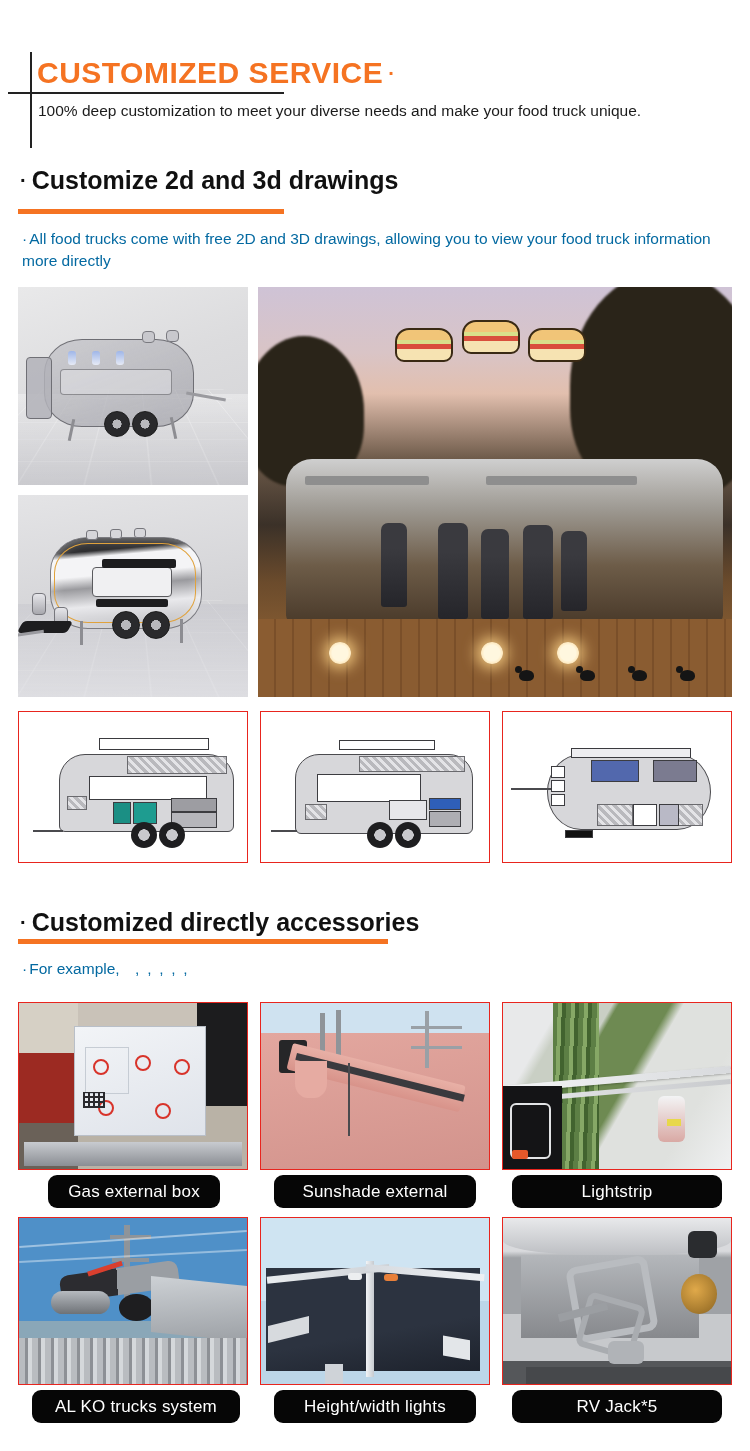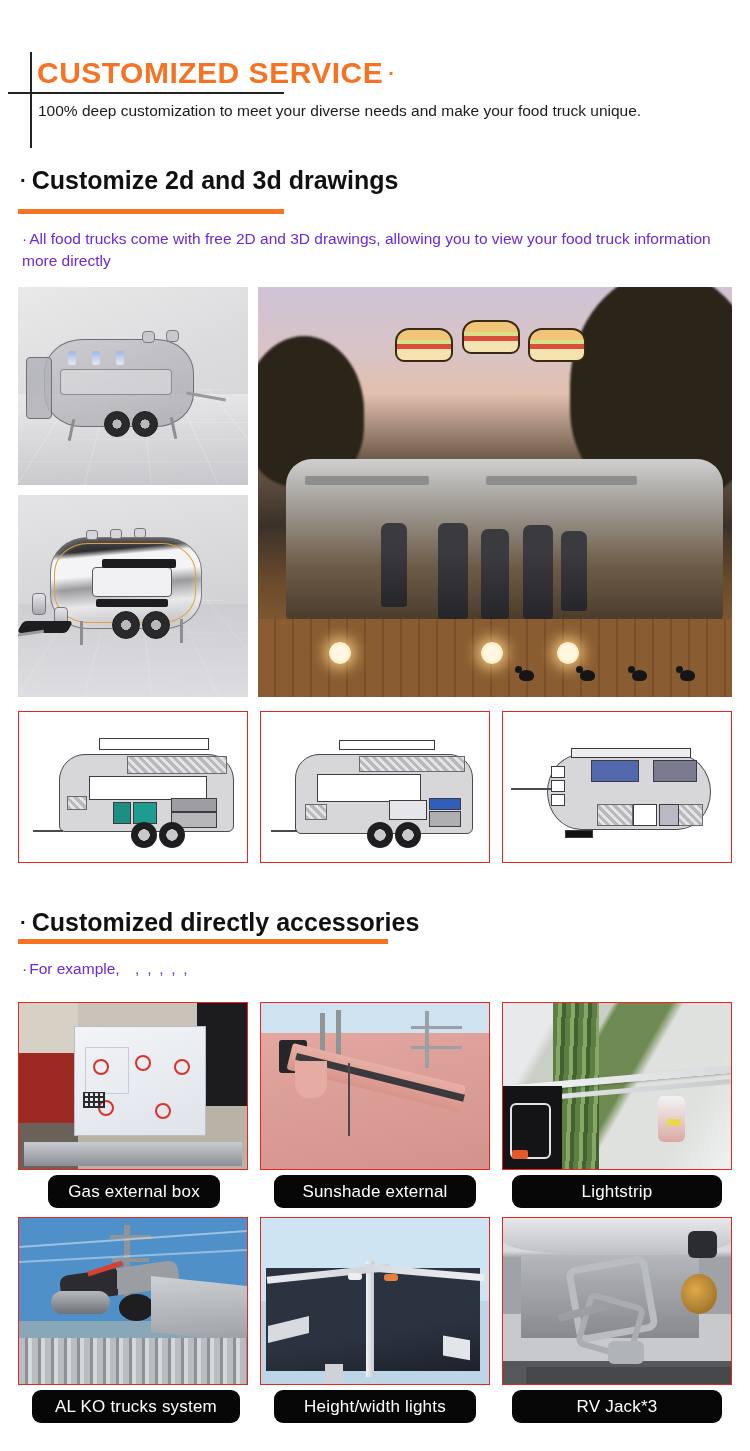--- a/index.html
+++ b/index.html
@@ -44,21 +44,21 @@
     display:inline-block;
     font-size:25px; font-weight:bold; color:#111;
     white-space:nowrap;
     padding-bottom:3px;
   }
   .sec-head .bullet { color:#111; font-size:20px; margin-right:5px; vertical-align:2px; }
   .sec-underline {
     position:absolute; height:5px; background:#F57322;
   }
   .sec-note {
-    font-size:15.5px; line-height:22px; color:#6d28d9;
+    font-size:15.5px; line-height:22px; color:#0369a1;
   }
   .sec-note .lead { margin-right:2px; }
 
   
   .tile { position:absolute; overflow:hidden; background:#ddd; }
   .tile.bordered { border:1.5px solid #E8251E; }
 
   
   .cad {
     background:linear-gradient(160deg,#e9e9ea 0%, #dcdcde 45%, #d2d2d5 100%);
@@ -464,15 +464,15 @@
     </div>
   </div>
 
   <div class="pill" style="left:32px; top:1390px; width:208px;">
     <span>AL KO trucks system</span>
   </div>
   <div class="pill" style="left:274px; top:1390px; width:202px;">
     <span>Height/width lights</span>
   </div>
   <div class="pill" style="left:512px; top:1390px; width:210px;">
-    <span>RV Jack*3</span>
+    <span>RV Jack*5</span>
   </div>
 </div>
 
 </body></html>

